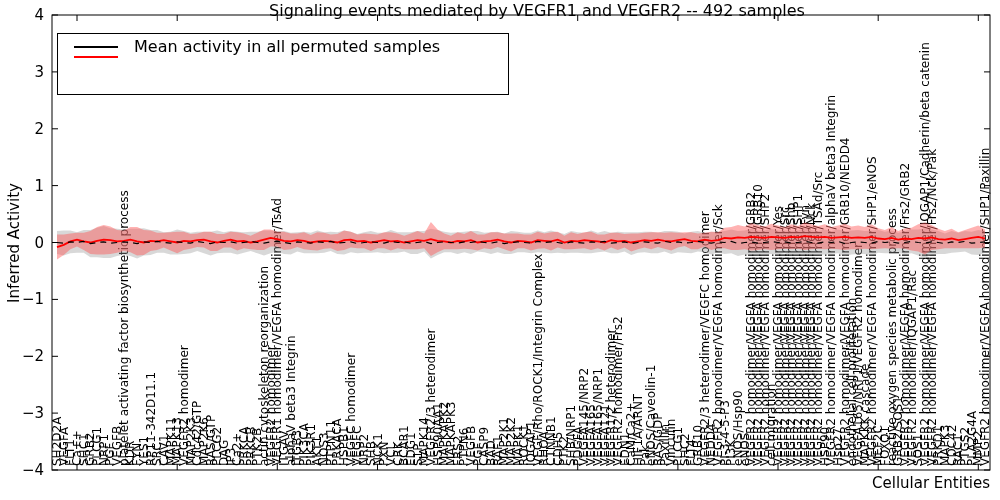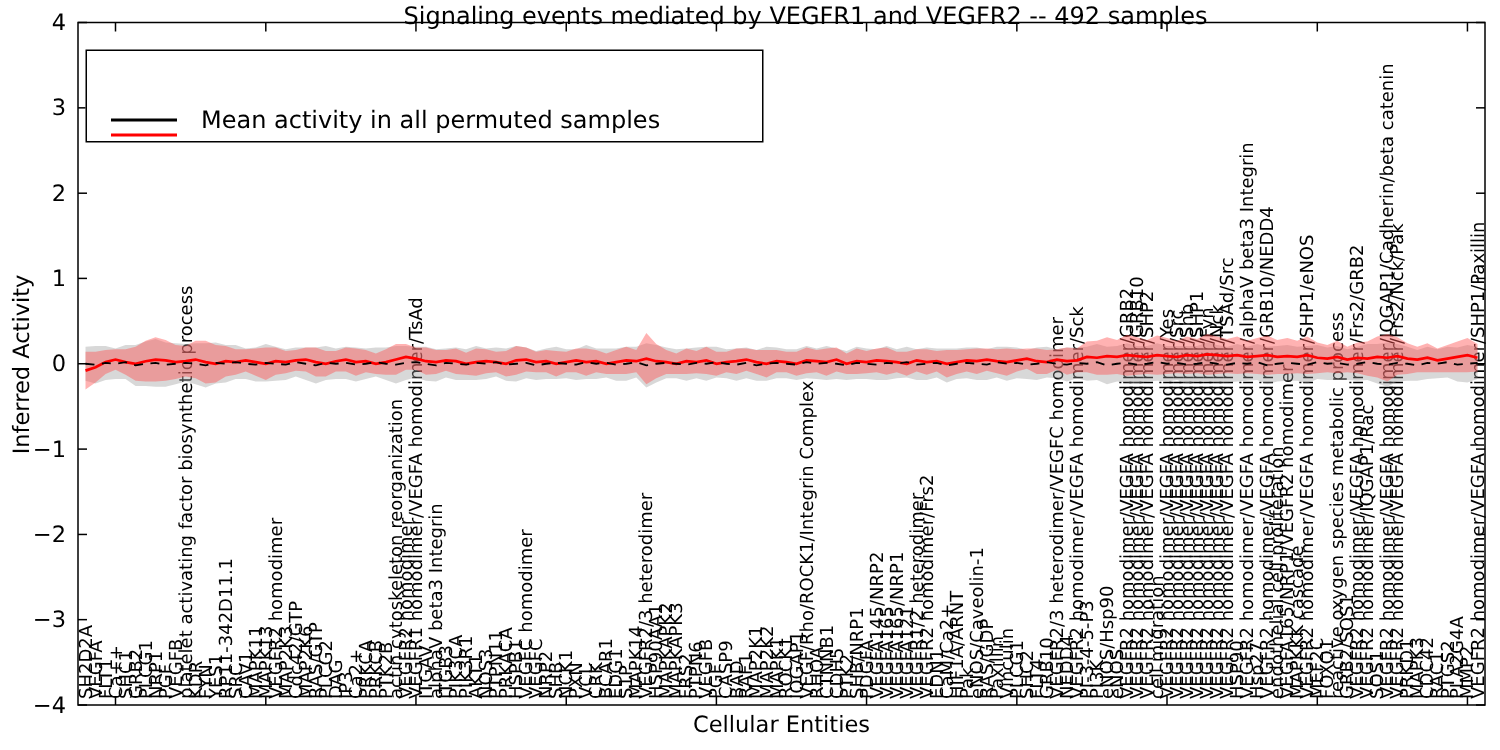--- a/index.html
+++ b/index.html
@@ -3,24 +3,24 @@
 <meta charset="utf-8">
 <style>
   html,body{margin:0;padding:0;background:#fff;}
   .fig{position:relative;width:1000px;height:500px;background:#fff;
        font-family:"DejaVu Sans","Liberation Sans",sans-serif;color:#000;overflow:hidden;}
   .fig svg{position:absolute;left:0;top:0;}
   .title{position:absolute;left:68px;top:1px;width:938px;text-align:center;
          font-size:16px;white-space:nowrap;}
   .ylabel{position:absolute;left:14px;top:243px;transform:translate(-50%,-50%) rotate(-90deg);
           font-size:15px;white-space:nowrap;}
-  .xlabel{position:absolute;left:52px;top:474px;width:938px;text-align:center;font-size:15px;}
+  .xlabel{position:absolute;left:52px;top:474px;width:938px;text-align:right;font-size:15px;}
   .legend{position:absolute;left:57px;top:33px;width:452px;height:62px;background:#fff;
           border:1px solid #000;box-sizing:border-box;display:flex;flex-direction:column;
-          justify-content:flex-end;padding:3px 0;}
+          justify-content:flex-start;padding:3px 0;}
   .legend-row{display:flex;align-items:center;gap:16px;padding-left:16px;font-size:16px;}
   .swatch{display:inline-block;width:44px;height:2px;flex:0 0 44px;}
 </style>
 </head>
 <body>
 
 <div class="fig">
   <svg id="plot" width="1000" height="500">
       <g>
         <text transform="translate(61.0,466) rotate(-90)" font-size="12" fill="#000" font-family="DejaVu Sans, Liberation Sans, sans-serif">SH2D2A</text>

